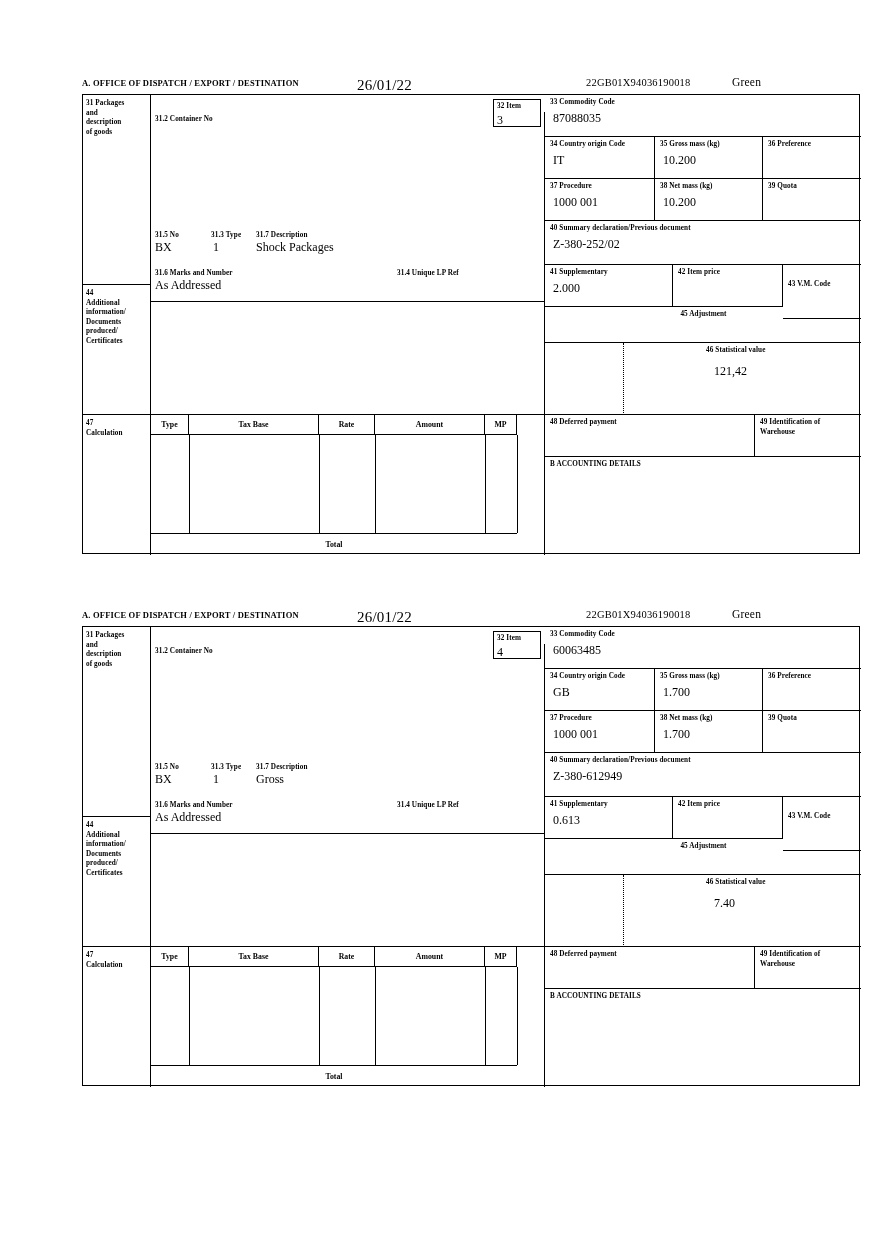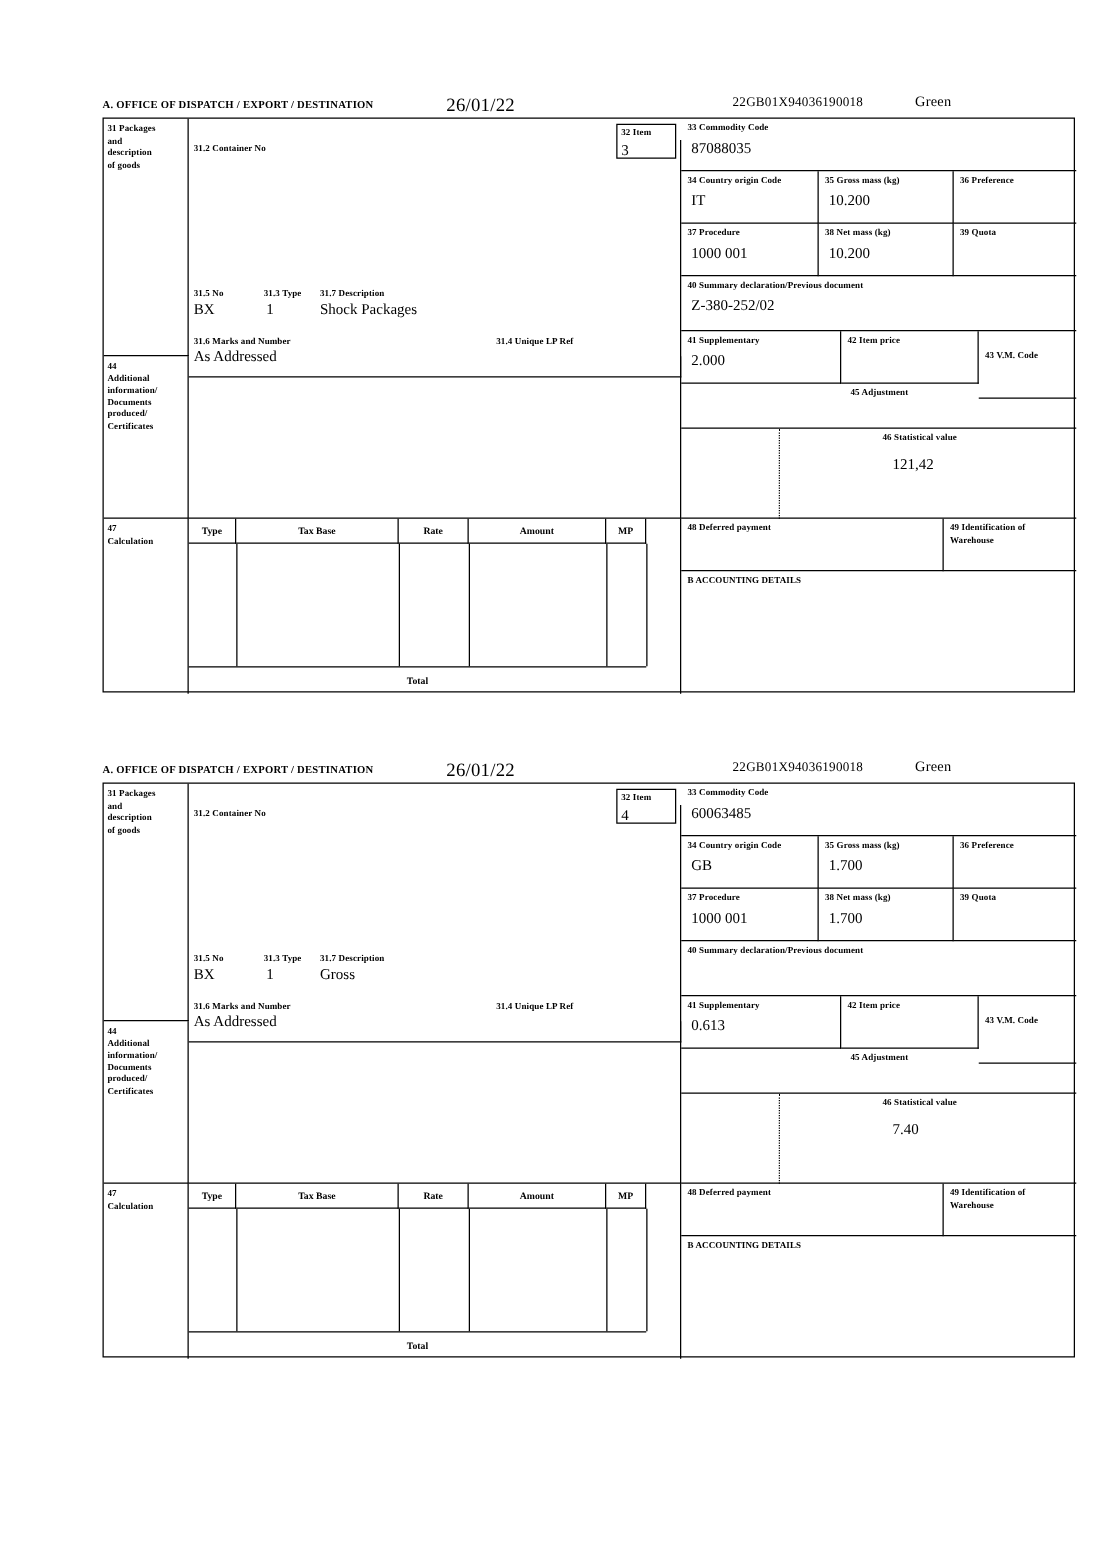--- a/index.html
+++ b/index.html
@@ -346,20 +346,21 @@
         <div class="lbl">38 Net mass (kg)</div>
         <div class="val val-lg v-ind">1.700</div>
       </div>
       <div class="cell c39 bb">
         <div class="lbl">39 Quota</div>
         <div class="val val-lg v-ind"></div>
       </div>
 
       <div class="cell rc c40 bb">
         <div class="lbl">40 Summary declaration/Previous document</div>
+        <div class="val val-lg v-ind">Z-380-612949</div>
       </div>
 
       <div class="cell rc c41 bb br">
         <div class="lbl">41 Supplementary</div>
         <div class="val val-lg v-ind">0.613</div>
       </div>
       <div class="cell c42 bb br">
         <div class="lbl">42 Item price</div>
         <div class="val val-lg v-ind"></div>
       </div>

